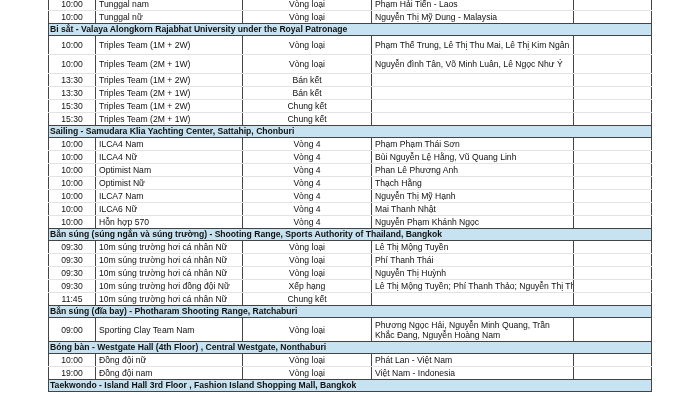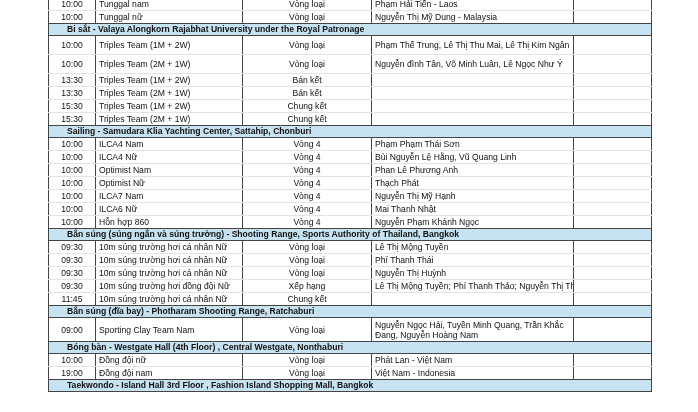--- a/index.html
+++ b/index.html
@@ -13,21 +13,21 @@
   col.c-athletes { width: 202px; }
   col.c-result { width: 78px; }
   td { padding: 0 3px; height: 12px; line-height: 11px; border-bottom: 1px solid #e3e3e3;
        border-left: 1px solid #444; border-right: 1px solid #444; vertical-align: middle;
        white-space: nowrap; overflow: hidden; }
   td.time { text-align: center; }
   td.round { text-align: center; }
   tr.tall td { height: 18px; }
   tr.tall2 td { height: 23px; line-height: 10px; white-space: normal; border-radius: 11px; }
   tr.section td { background: #c7e3f1; font-weight: bold; border-top: 1px solid #444;
-                  border-bottom: 1px solid #444; height: 11px; padding-left: 18px; }
+                  border-bottom: 1px solid #444; height: 11px; padding-left: 1px; }
   tr.last-in-group td { border-bottom: 1px solid #444; }
 </style>
 </head>
 <body>
 
 <div class="sheet">
   <table>
     <colgroup>
       <col class="c-time">
         <col class="c-event">
@@ -119,40 +119,40 @@
         <td class="time">10:00</td>
         <td>Optimist Nam</td>
         <td class="round">Vòng 4</td>
         <td>Phan Lê Phương Anh</td>
         <td></td>
       </tr>
       <tr>
         <td class="time">10:00</td>
         <td>Optimist Nữ</td>
         <td class="round">Vòng 4</td>
-        <td>Thạch Phát</td>
+        <td>Thạch Hằng</td>
         <td></td>
       </tr>
       <tr>
         <td class="time">10:00</td>
         <td>ILCA7 Nam</td>
         <td class="round">Vòng 4</td>
         <td>Nguyễn Thị Mỹ Hạnh</td>
         <td></td>
       </tr>
       <tr>
         <td class="time">10:00</td>
         <td>ILCA6 Nữ</td>
         <td class="round">Vòng 4</td>
         <td>Mai Thanh Nhật</td>
         <td></td>
       </tr>
       <tr class="last-in-group">
         <td class="time">10:00</td>
-        <td>Hỗn hợp 860</td>
+        <td>Hỗn hợp 570</td>
         <td class="round">Vòng 4</td>
         <td>Nguyễn Phạm Khánh Ngọc</td>
         <td></td>
       </tr>
 
       <tr class="section">
         <td colspan="5">Bắn súng (súng ngắn và súng trường) - Shooting Range, Sports Authority of Thailand, Bangkok</td>
       </tr>
       <tr>
         <td class="time">09:30</td>
@@ -190,21 +190,21 @@
         <td></td>
       </tr>
 
       <tr class="section">
         <td colspan="5">Bắn súng (đĩa bay) - Photharam Shooting Range, Ratchaburi</td>
       </tr>
       <tr class="tall2 last-in-group">
         <td class="time">09:00</td>
         <td>Sporting Clay Team Nam</td>
         <td class="round">Vòng loại</td>
-        <td>Nguyễn Ngọc Hải, Tuyền Minh Quang, Trần Khắc Đang, Nguyễn Hoàng Nam</td>
+        <td>Phương Ngọc Hải, Nguyễn Minh Quang, Trần Khắc Đang, Nguyễn Hoàng Nam</td>
         <td></td>
       </tr>
 
       <tr class="section">
         <td colspan="5">Bóng bàn - Westgate Hall (4th Floor) , Central Westgate, Nonthaburi</td>
       </tr>
       <tr>
         <td class="time">10:00</td>
         <td>Đồng đội nữ</td>
         <td class="round">Vòng loại</td>

